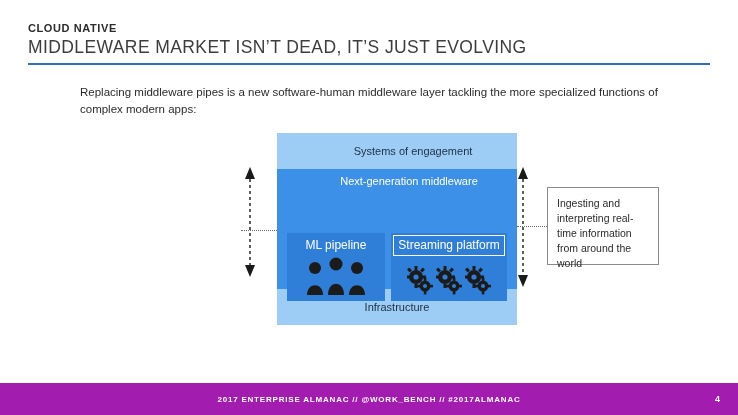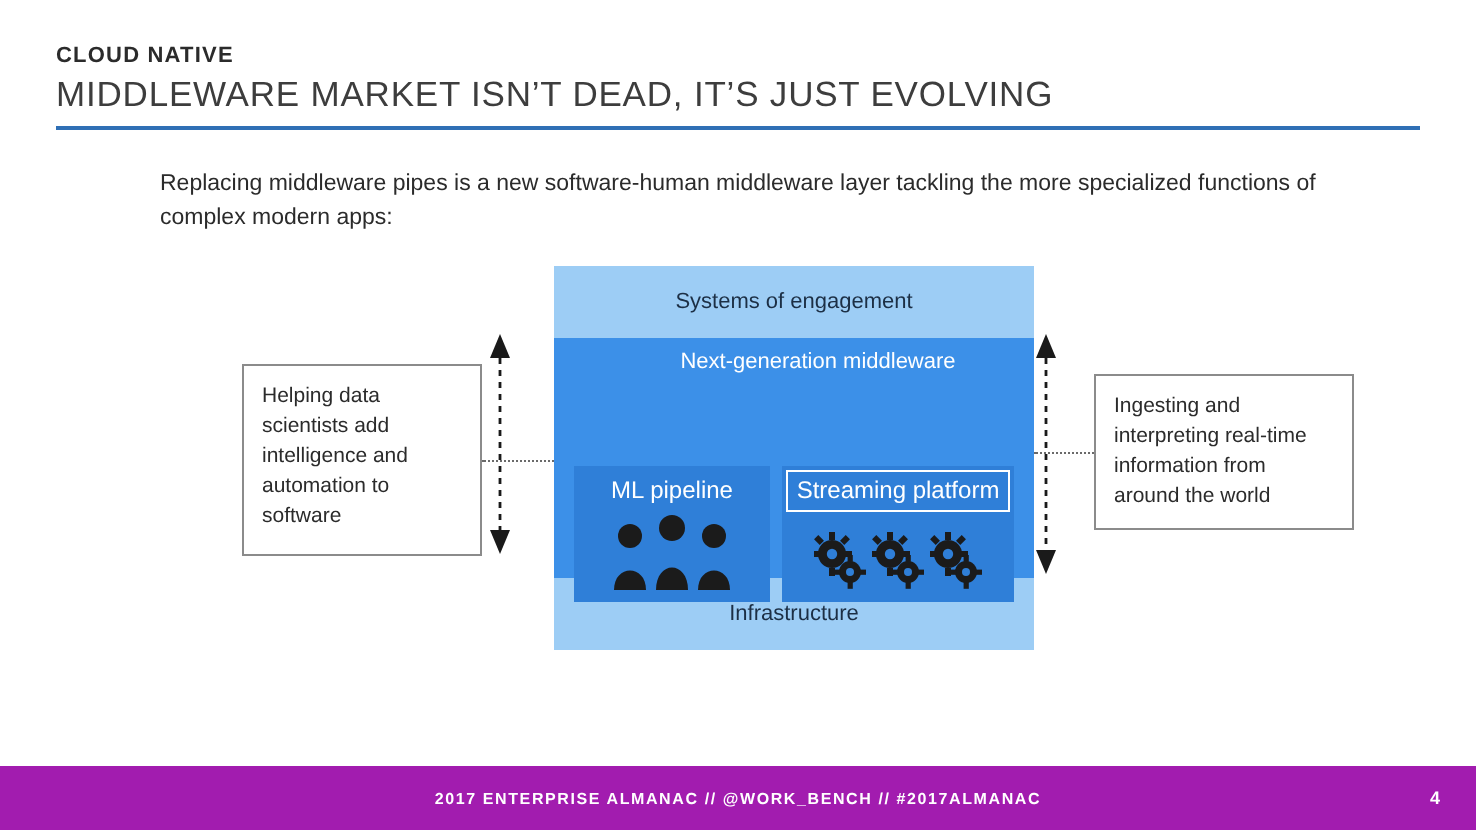--- a/index.html
+++ b/index.html
@@ -64,21 +64,21 @@
   .stack {
     position: absolute;
     left: 277px;
     top: 133px;
     width: 240px;
     height: 192px;
     background: #9dcdf5;
   }
   .band-engagement {
     position: absolute;
-    left: 0;
+    left: 16px;
     top: 0;
     width: 240px;
     height: 36px;
     display: flex;
     align-items: center;
     justify-content: center;
     font-size: 11px;
     color: #1c2f45;
   }
   .band-nextgen {
@@ -170,21 +170,21 @@
   }
   .callout-left {
     left: 121px;
     top: 182px;
     width: 120px;
     height: 96px;
   }
   .callout-right {
     left: 547px;
     top: 187px;
-    width: 130px;
+    width: 112px;
     height: 78px;
   }
 
   
   .dotline {
     position: absolute;
     height: 0;
     border-top: 1px dotted #6a6a6a;
   }
   .dotline-left { left: 241px; top: 230px; width: 36px; }
@@ -235,21 +235,20 @@
 <body>
 
 <div class="slide">
 
   <div class="eyebrow">CLOUD NATIVE</div>
   <div class="title">MIDDLEWARE MARKET ISN’T DEAD, IT’S JUST EVOLVING</div>
   <div class="title-rule"></div>
 
   <div class="intro">Replacing middleware pipes is a new software-human middleware layer tackling the more specialized functions of complex modern apps:</div>
 
-  <div class="callout callout-left">Helping data scientists add intelligence and automation to software</div>
   <div class="dotline dotline-left"></div>
 
   <div class="callout callout-right">Ingesting and interpreting real-time information from around the world</div>
   <div class="dotline dotline-right"></div>
 
   <svg class="arrow" style="left:244px; top:167px;" width="12" height="110" viewBox="0 0 12 110">
     <line x1="6" y1="12" x2="6" y2="98" stroke="#1a1a1a" stroke-width="1.4" stroke-dasharray="3,3"></line>
     <polygon points="6,0 1,12 11,12" fill="#1a1a1a"></polygon>
     <polygon points="6,110 1,98 11,98" fill="#1a1a1a"></polygon>
   </svg>

